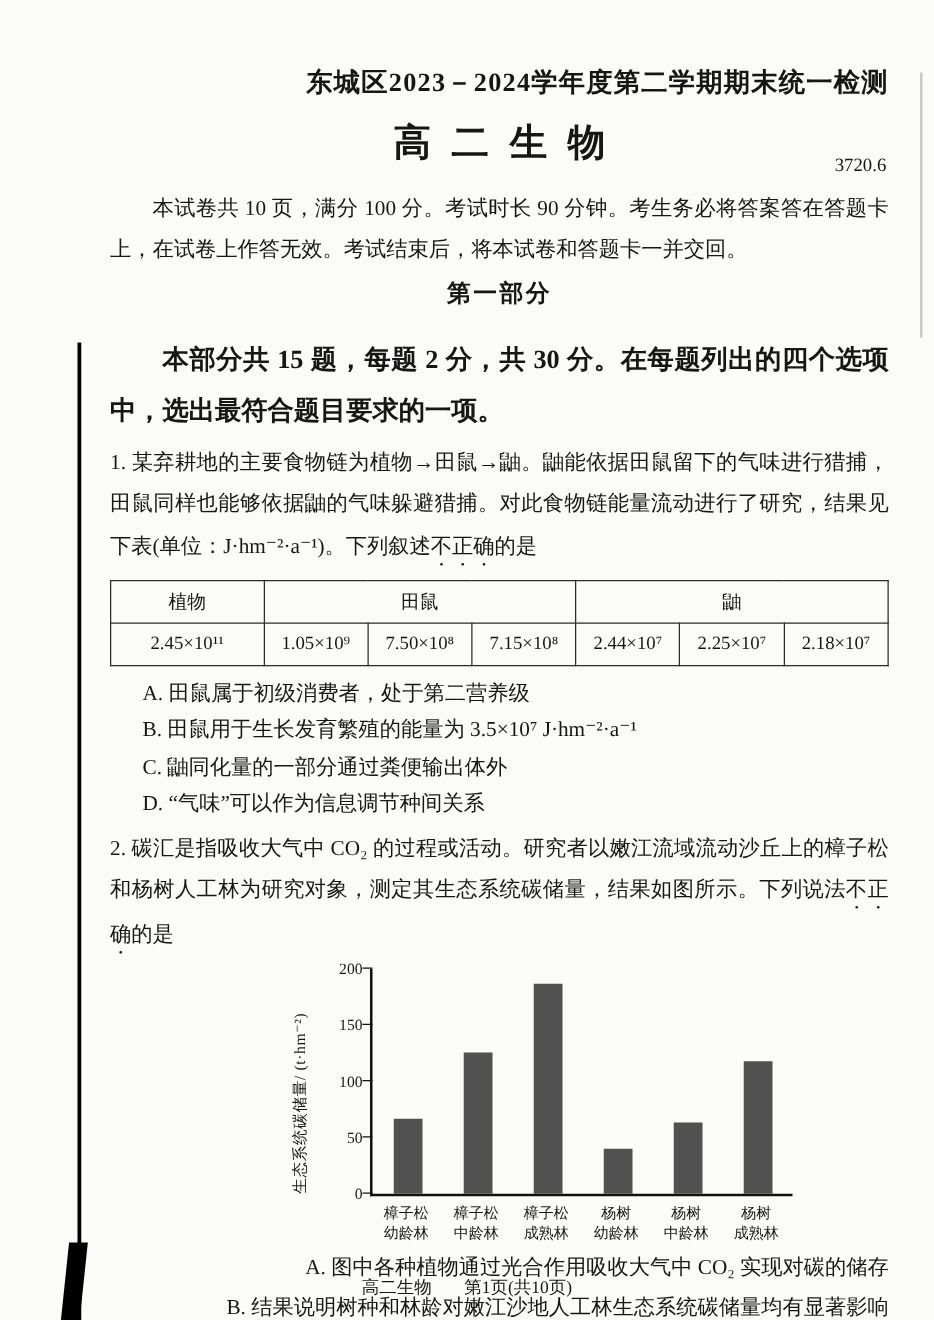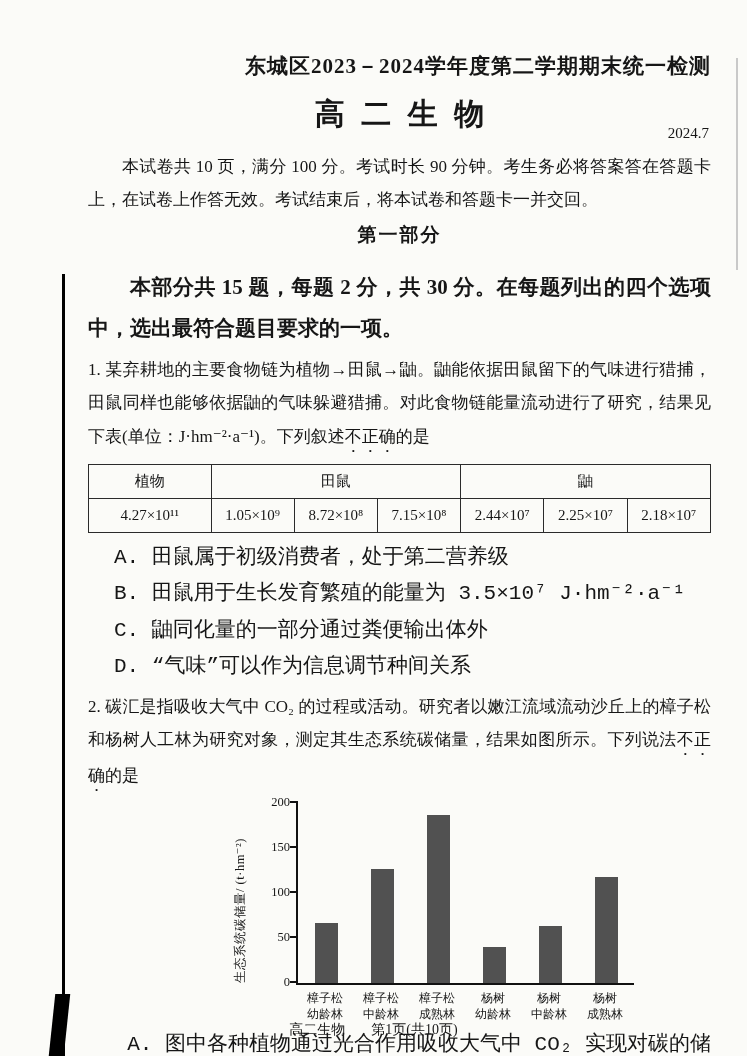--- a/index.html
+++ b/index.html
@@ -22,21 +22,21 @@
   .subtitle-row{position:relative;margin-top:8px;height:46px;}
   .subtitle{font-size:30px;font-weight:bold;text-align:center;letter-spacing:0.55em;text-indent:0.55em;margin:0;}
   .date{position:absolute;right:2px;bottom:-2px;font-size:15px;}
 
   p{margin:0;}
   .intro{margin-top:10px;font-size:17px;line-height:1.95;text-indent:2em;text-align:justify;}
   .part-heading{margin-top:6px;font-size:19px;font-weight:bold;text-align:center;letter-spacing:2px;}
   .instructions{margin-top:2px;font-size:21px;font-weight:bold;line-height:1.95;text-indent:2em;text-align:justify;}
 
   .stem{font-size:17px;line-height:1.95;text-align:justify;margin-top:4px;}
-  .option{font-size:21px;line-height:1.74;padding-left:26px;font-family:Liberation Mono, monospace;}
+  .option{font-size:17px;line-height:1.74;padding-left:26px;}
   .option-tall{line-height:1.85;text-align:right;}
 
   .em-dot{
     -webkit-text-emphasis:filled dot;
     -webkit-text-emphasis-position:under left;
     text-emphasis:filled dot;
     text-emphasis-position:under left;
   }
 
   table.data-table{border-collapse:collapse;margin:8px auto 7px;font-size:15px;}
@@ -63,42 +63,42 @@
 </style>
 </head>
 <body>
 
 <div class="page">
 
   <h1 class="title">东城区2023－2024学年度第二学期期末统一检测</h1>
 
   <div class="subtitle-row">
     <h2 class="subtitle">高二生物</h2>
-    <span class="date">2024.7</span>
+    <span class="date">3720.6</span>
   </div>
 
   <p class="intro">本试卷共 10 页，满分 100 分。考试时长 90 分钟。考生务必将答案答在答题卡上，在试卷上作答无效。考试结束后，将本试卷和答题卡一并交回。</p>
 
   <h3 class="part-heading">第一部分</h3>
   <p class="instructions">本部分共 15 题，每题 2 分，共 30 分。在每题列出的四个选项中，选出最符合题目要求的一项。</p>
 
   <div class="question">
     <p class="stem"><span>1. 某弃耕地的主要食物链为植物→田鼠→鼬。鼬能依据田鼠留下的气味进行猎捕，田鼠同样也能够依据鼬的气味躲避猎捕。对此食物链能量流动进行了研究，结果见下表(单位：J·hm⁻²·a⁻¹)。下列叙述</span><span class="em-dot">不正确</span><span>的是</span></p>
 
     <table class="data-table">
       <tbody>
           <tr>
         <td class="c0">植物</td>
         <td colspan="3">田鼠</td>
         <td colspan="3">鼬</td>
       </tr>
       <tr>
-        <td class="c0">4.27×10¹¹</td>
+        <td class="c0">2.45×10¹¹</td>
         <td class="c">1.05×10⁹</td>
-        <td class="c">8.72×10⁸</td>
+        <td class="c">7.50×10⁸</td>
         <td class="c">7.15×10⁸</td>
         <td class="c">2.44×10⁷</td>
         <td class="c">2.25×10⁷</td>
         <td class="c">2.18×10⁷</td>
       </tr>
     </tbody>
       </table>
 
     <p class="option">A. 田鼠属于初级消费者，处于第二营养级</p>
     <p class="option">B. 田鼠用于生长发育繁殖的能量为 3.5×10⁷ J·hm⁻²·a⁻¹</p>

